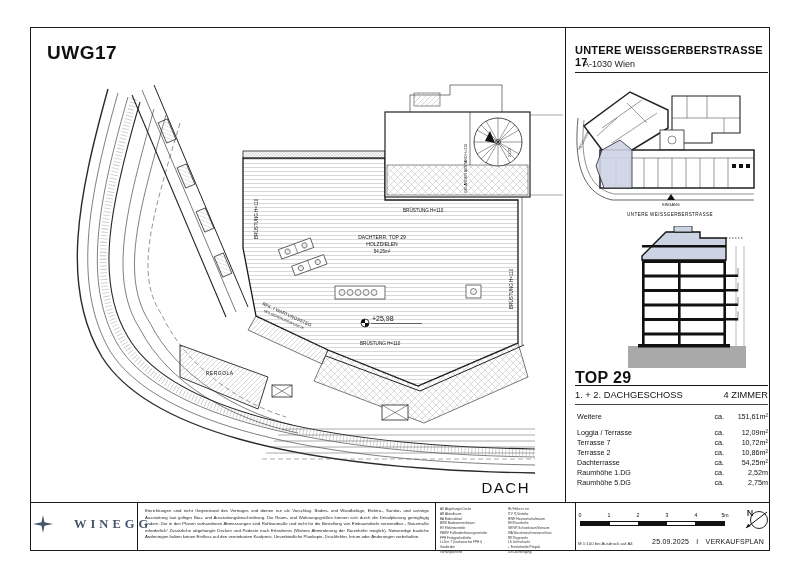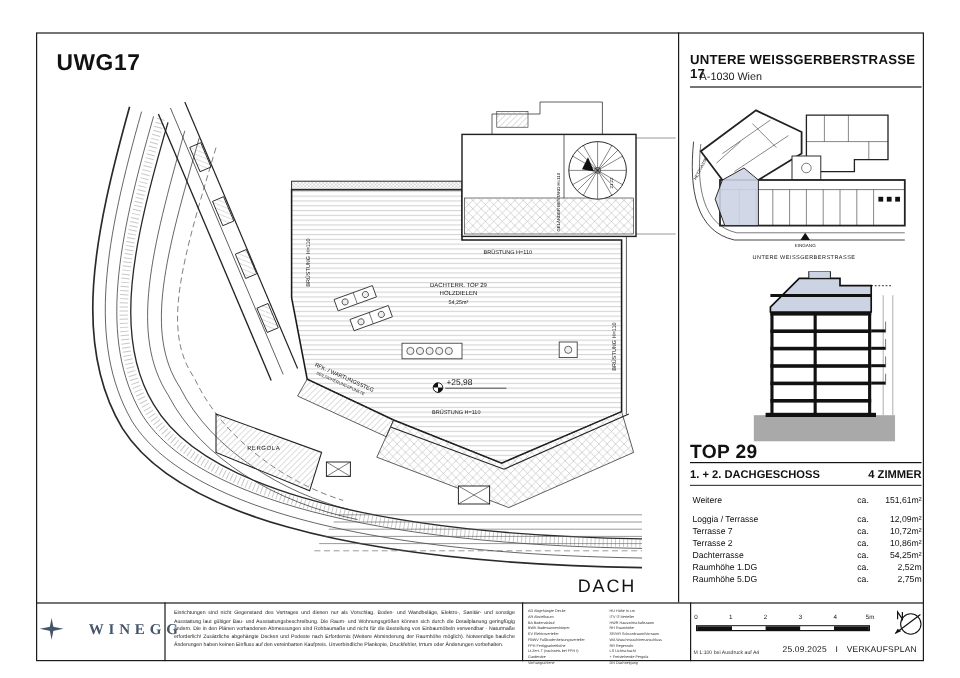--- a/index.html
+++ b/index.html
@@ -8,21 +8,21 @@
   #frame{left:30px;top:27px;width:740px;height:524px;border:1px solid #1a1a1a;box-sizing:border-box;}
   #vdiv{left:565px;top:27px;width:1px;height:475px;background:#1a1a1a;}
   #footer-top{left:30px;top:502px;width:740px;height:1px;background:#1a1a1a;}
   .fdiv{top:502px;width:1px;height:49px;background:#1a1a1a;}
   #uwg{left:47px;top:42px;font-size:19px;font-weight:bold;letter-spacing:.5px;color:#111;}
   #hdr-title{left:575px;top:44px;width:193px;font-size:11px;font-weight:bold;letter-spacing:.2px;}
   #hdr-sub{left:583px;top:59px;font-size:9px;color:#222;}
   #hdr-rule{left:575px;top:72px;width:193px;height:1px;background:#1a1a1a;}
   #top-head{left:575px;top:369px;font-size:16px;font-weight:bold;letter-spacing:.3px;}
   #top-rule1{left:575px;top:385px;width:193px;height:1.4px;background:#111;}
-  #floor-row{left:575px;top:390px;width:193px;font-size:9.3px;font-weight:bold;}
+  #floor-row{left:575px;top:390px;width:193px;font-size:9.3px;}
   #floor-row .rm{float:right;}
   #top-rule2{left:575px;top:404px;width:193px;height:1px;background:#444;}
   #utable{left:577px;top:410px;width:191px;font-size:7.2px;}
   .trow{position:absolute;left:0;width:191px;height:9px;}
   .trow .tl{position:absolute;left:0;}
   .trow .tc{position:absolute;right:44px;}
   .trow .tv{position:absolute;right:0;text-align:center;}
   #disc{left:145px;top:508px;width:284px;font-size:4.3px;line-height:1.52;text-align:justify;color:#222;}
   #legend{left:440px;top:507px;width:132px;display:flex;gap:4px;font-size:3.1px;line-height:1.55;color:#333;}
   #legend .lcol{width:64px;}

